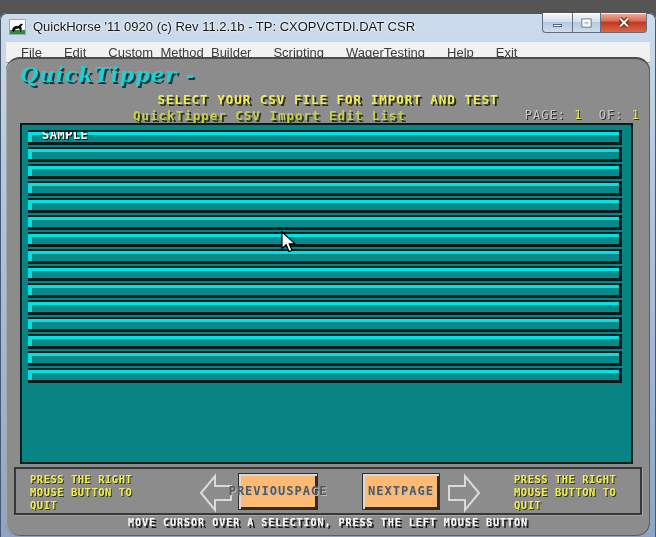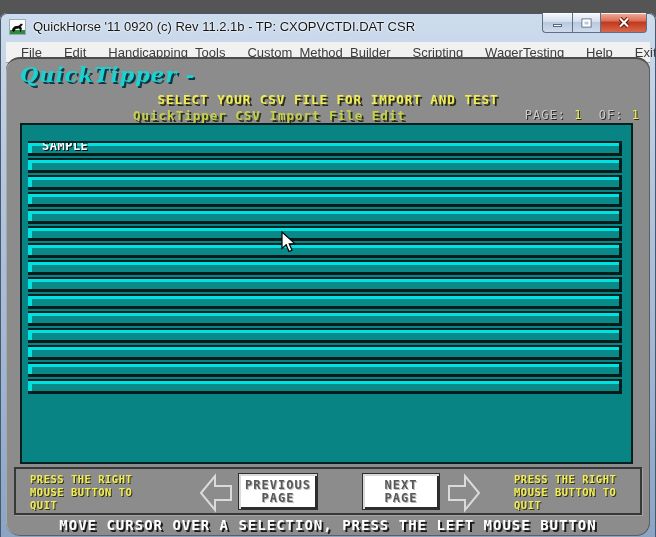--- a/index.html
+++ b/index.html
@@ -71,21 +71,21 @@
   .page-info {
     position:absolute; right:10px; top:49px;
     font-size:12px; font-weight:normal; letter-spacing:1px; white-space:pre;
     color:#cccccc; text-shadow:1px 1px 0 rgba(30,30,30,.9);
   }
   .page-info .num { color:#f0ed58; text-shadow:1px 1px 0 rgba(40,40,5,.95); }
 
   
   .list-panel {
     position:absolute; left:14px; top:64px; width:613px; height:341px;
-    background:#088484; border:2px solid #032020; padding:16px 9px 0 6px;
+    background:#088484; border:2px solid #032020; padding:5px 9px 0 6px;
   }
   .row {
     position:relative; height:15px; margin-bottom:2px;
     background:#0a8989;
     border-top:2px solid #052222; border-bottom:3px solid #041c1c; border-right:3px solid #041c1c;
     box-shadow:inset 4px 0 0 #00e2e2, inset 0 3px 0 #00e2e2;
     display:flex; align-items:flex-end; overflow:hidden;
   }
   .row .rname, .row .rdesc {
     font-size:12px; font-weight:bold; letter-spacing:.5px; line-height:13px;
@@ -105,35 +105,35 @@
     color:#f0ed58; text-shadow:1px 1px 0 rgba(45,45,5,.95); white-space:pre-line;
   }
   .note.left  { left:14px; }
   .note.right { left:498px; }
   .arrow { position:absolute; top:3px; }
   .arrow.left  { left:182px; }
   .arrow.right { left:430px; }
 
   .page-btn {
     position:absolute; top:4px; width:80px; height:37px;
-    background:#ffffff; border:1px solid #2e2e2e;
+    background:#fdba74; border:1px solid #2e2e2e;
     box-shadow:inset 2px 2px 0 #d9d9d9, inset -2px -2px 0 #2c2c2c;
-    display:flex; flex-direction:column; align-items:center; justify-content:center;
+    display:flex; flex-direction:row; align-items:center; justify-content:center;
     cursor:pointer;
   }
   .page-btn.prev { left:222px; }
   .page-btn.next { left:346px; width:78px; }
   .page-btn span {
     font-family:"DejaVu Sans Mono", monospace; font-size:12px; font-weight:bold;
     letter-spacing:1px; line-height:13px; color:#585858; text-shadow:1px 1px 0 #bdbdbd;
   }
 
   .status-line {
     position:absolute; left:0; top:458px; width:100%; text-align:center;
-    font-size:14px; font-weight:bold; letter-spacing:1px;
+    font-size:10px; font-weight:bold; letter-spacing:1px;
     color:#ffffff; text-shadow:2px 2px 0 rgba(12,12,12,.9); white-space:pre;
   }
 
   .cursor { position:absolute; left:275px; top:172px; z-index:5; }
 </style>
 </head>
 <body>
 
 <div class="window">
 
@@ -164,35 +164,34 @@
           <line x1="2" y1="1.5" x2="10" y2="9.5" stroke="#ffffff" stroke-width="2"></line>
           <line x1="10" y1="1.5" x2="2" y2="9.5" stroke="#ffffff" stroke-width="2"></line>
         </svg>
       </div>
     </div>
   </div>
 
   <div class="menubar">
       <div class="menu-item">File</div>
       <div class="menu-item">Edit</div>
-      <div class="menu-item">Handicapping_Tools</div>
       <div class="menu-item">Custom_Method_Builder</div>
       <div class="menu-item">Scripting</div>
       <div class="menu-item">WagerTesting</div>
       <div class="menu-item">Help</div>
       <div class="menu-item">Exit</div>
     </div>
 
   <div class="client">
 
     <div class="qt-heading">QuickTipper -</div>
 
     <div class="instruction">SELECT YOUR CSV FILE FOR IMPORT AND TEST</div>
 
-    <div class="list-title">QuickTipper CSV Import File Edit</div>
+    <div class="list-title">QuickTipper CSV Import Edit List</div>
 
     <div class="page-info"><span>PAGE:</span> <span class="num">1</span>  <span>OF:</span> <span class="num">1</span></div>
 
     <div class="list-panel">
         <div class="row">
           <span class="rname">SAMPLE</span>
         </div>
         <div class="row">
           <span class="rname"></span>
           <span class="rdesc"></span>

